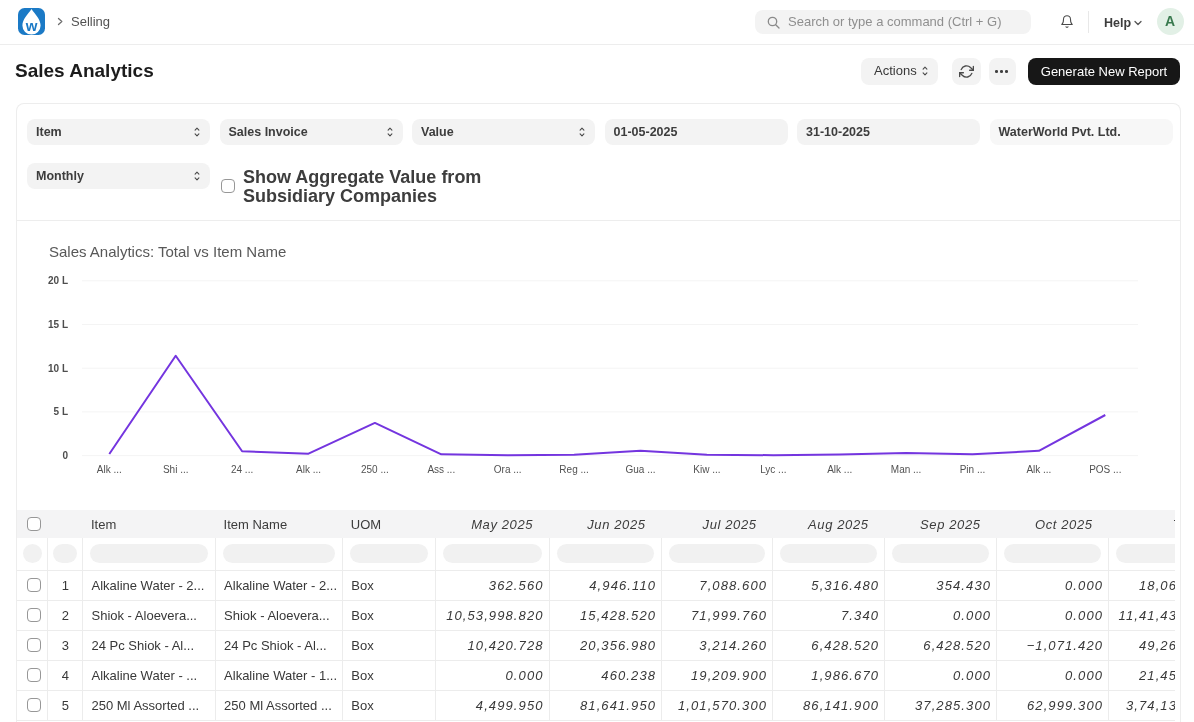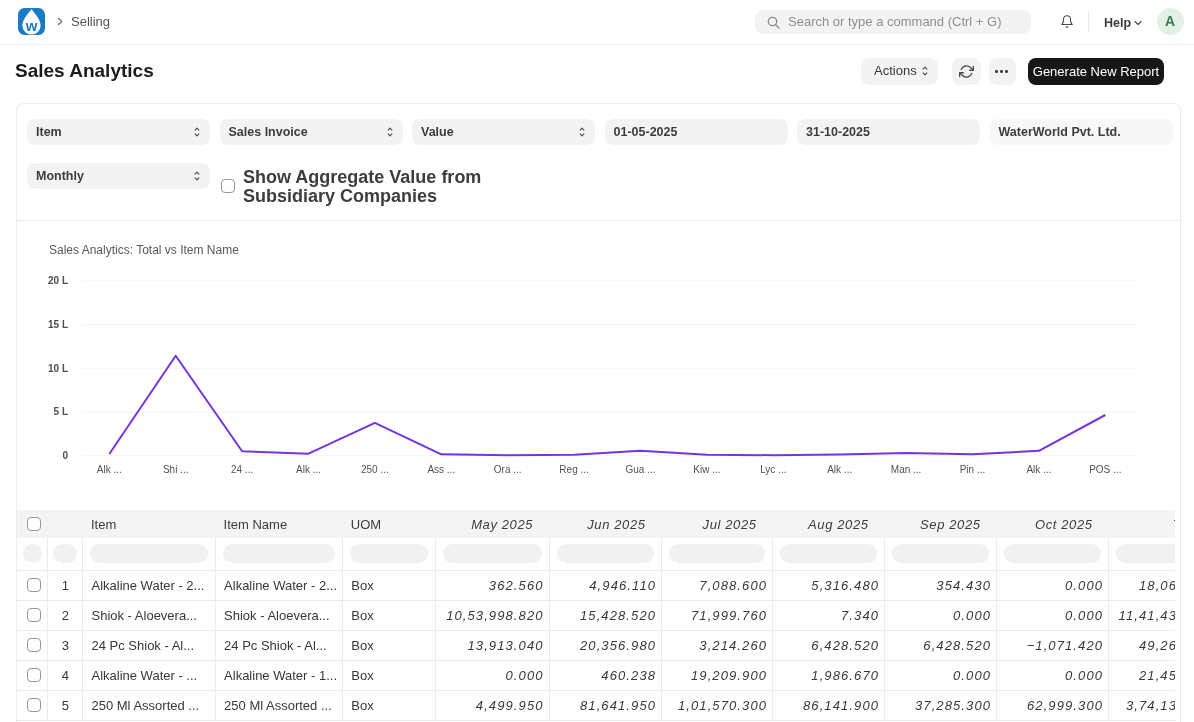--- a/index.html
+++ b/index.html
@@ -31,41 +31,41 @@
 .btn { position:absolute; top:58px; height:27px; background:#f3f3f3; border-radius:8px;
   font-size:13px; color:#383838; font-weight:500; }
 #btn-actions { left:861px; width:77px; }
 #btn-actions span { position:absolute; left:13px; top:5px; }
 #btn-actions svg { position:absolute; right:10px; top:8px; }
 #btn-refresh { left:952px; width:29px; }
 #btn-refresh svg { position:absolute; left:7px; top:6px; }
 #btn-dots { left:989px; width:27px; }
 #btn-dots div { position:absolute; left:6px; top:12px; display:flex; gap:2.5px; }
 #btn-dots i { width:2.6px; height:2.6px; background:#404040; border-radius:50%; }
-#btn-generate { left:1028px; width:136px; background:#171717; color:#fff; text-align:center;
+#btn-generate { left:1028px; width:152px; background:#171717; color:#fff; text-align:center;
   line-height:27px; font-weight:500; font-size:13px; }
 
 
 #container { position:absolute; left:16px; top:103px; width:1165px; height:620px;
   border:1px solid #ededed; border-bottom:none; border-radius:8px 8px 0 0; }
 
 
 .pill { position:absolute; height:26px; width:183px; background:#f3f3f3; border-radius:8px;
   font-size:12.5px; font-weight:600; color:#3d3d3d; line-height:26px; }
 .pill span { position:absolute; left:9px; }
 .pill svg { position:absolute; right:10px; top:8px; }
 #f-company { background:#f7f7f7; }
 #filters-border { position:absolute; left:0; top:116px; width:100%; height:1px; background:#ededed; }
 #agg-check { position:absolute; left:204px; top:75px; width:14px; height:14px;
   border:1px solid #979797; border-radius:4px; background:#fff; }
 #agg-label { position:absolute; left:226px; top:64px; font-size:18px; font-weight:600;
   color:#3d3d3d; line-height:19px; }
 
 
-#chart-title { position:absolute; left:32px; top:139px; font-size:12px; color:#585858; }
+#chart-title { position:absolute; left:32px; top:139px; font-size:15px; color:#585858; }
 #chart { position:absolute; left:0; top:154px; }
 
 
 #tablewrap { position:absolute; left:0; top:406px; width:1158px; height:215px; overflow:hidden; }
 table { border-collapse:collapse; table-layout:fixed; width:1203.6px; }
 td { border-right:1px solid #ececec; border-bottom:1px solid #ececec;
   font-size:13px; color:#383838; padding:0 8px; white-space:nowrap; overflow:hidden; }
 th { background:#f4f4f5; font-weight:400; height:28px; text-align:left; color:#3c3c3c;
   font-size:13px; padding:0 8px; white-space:nowrap; overflow:hidden; }
 th.num { padding-right:16px; letter-spacing:0.6px; }
@@ -312,21 +312,21 @@
             <td class="num">11,41,434.440</td>
     </tr>
     <tr>
       <td>
               <div class="cb"></div>
             </td>
             <td style="text-align:center">3</td>
             <td>24 Pc Shiok - Al...</td>
             <td>24 Pc Shiok - Al...</td>
             <td>Box</td>
-      <td class="num">13,913.040</td>
+      <td class="num">10,420.728</td>
             <td class="num">20,356.980</td>
             <td class="num">3,214.260</td>
       <td class="num">6,428.520</td>
             <td class="num">6,428.520</td>
             <td class="num">−1,071.420</td>
             <td class="num">49,269.900</td>
     </tr>
     <tr>
       <td>
               <div class="cb"></div>

